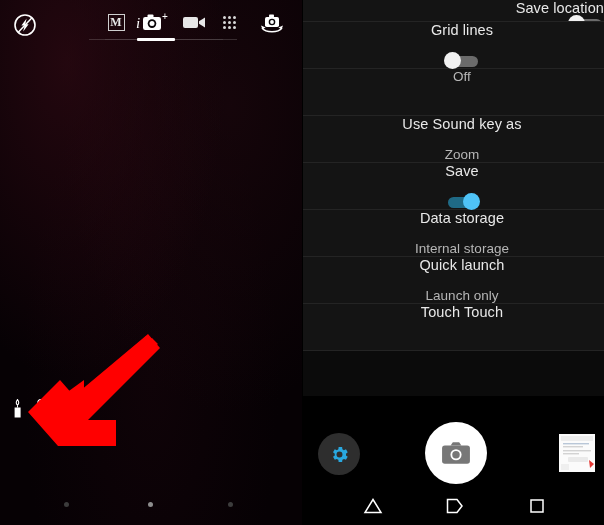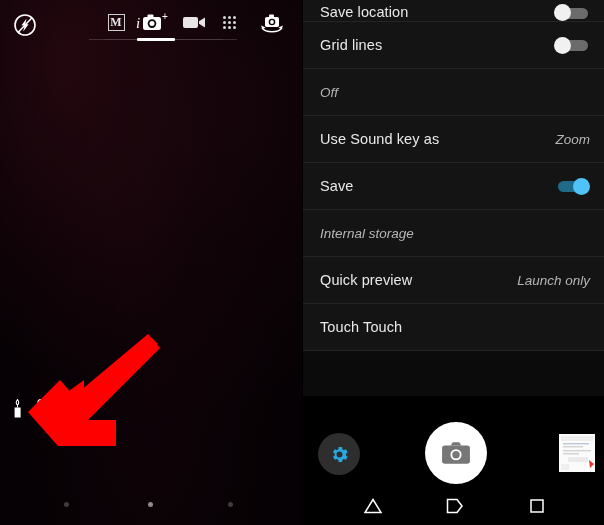--- a/index.html
+++ b/index.html
@@ -88,29 +88,30 @@
 
   
   #right-panel{
     position:absolute; left:303px; top:0; width:301px; height:525px;
     background:#0b0b0b; overflow:hidden;
   }
   #settings-list{ position:absolute; left:0; top:0; width:301px; }
   .setting-row{
     position:relative; height:47px; width:301px;
     display:flex; align-items:center; justify-content:space-between;
-    padding:0 14px 0 17px; background:#141414;
+    padding:0 0 0 17px; background:#141414;
     border-bottom:1px solid #242424;
+    flex-direction:column;
   }
   .setting-row.partial{ height:22px; align-items:flex-end; padding-bottom:1px; overflow:hidden; }
   .setting-label{
     color:#e9e9e9; font-size:14.5px; letter-spacing:.1px; white-space:nowrap;
   }
   .setting-value{
-    color:#b6b6b6; font-size:13.5px; white-space:nowrap;font-style:italic;
+    color:#b6b6b6; font-size:13.5px; white-space:nowrap;
   }
   
   .toggle{ position:relative; width:36px; height:15px; flex:0 0 auto; }
   .toggle .track{
     position:absolute; left:4px; top:2.5px; width:30px; height:11px;
     border-radius:6px; background:#6b6b6b;
   }
   .toggle .knob{
     position:absolute; left:0px; top:-1px; width:17px; height:17px;
     border-radius:50%; background:#f1f1f1;
@@ -284,24 +285,25 @@
           <div class="setting-value">Zoom</div>
         </div>
         <div class="setting-row">
           <div class="setting-label">Save</div>
           <div class="toggle on">
             <span class="track"></span>
             <span class="knob"></span>
           </div>
         </div>
         <div class="setting-row">
+          <div class="setting-label">Data storage</div>
           <div class="setting-value">Internal storage</div>
         </div>
         <div class="setting-row">
-          <div class="setting-label">Quick preview</div>
+          <div class="setting-label">Quick launch</div>
           <div class="setting-value">Launch only</div>
         </div>
         <div class="setting-row">
           <div class="setting-label">Touch Touch</div>
           <div class="setting-value"></div>
         </div>
       </div>
 
     <div id="right-bottom">
       <div id="settings-button-right">

